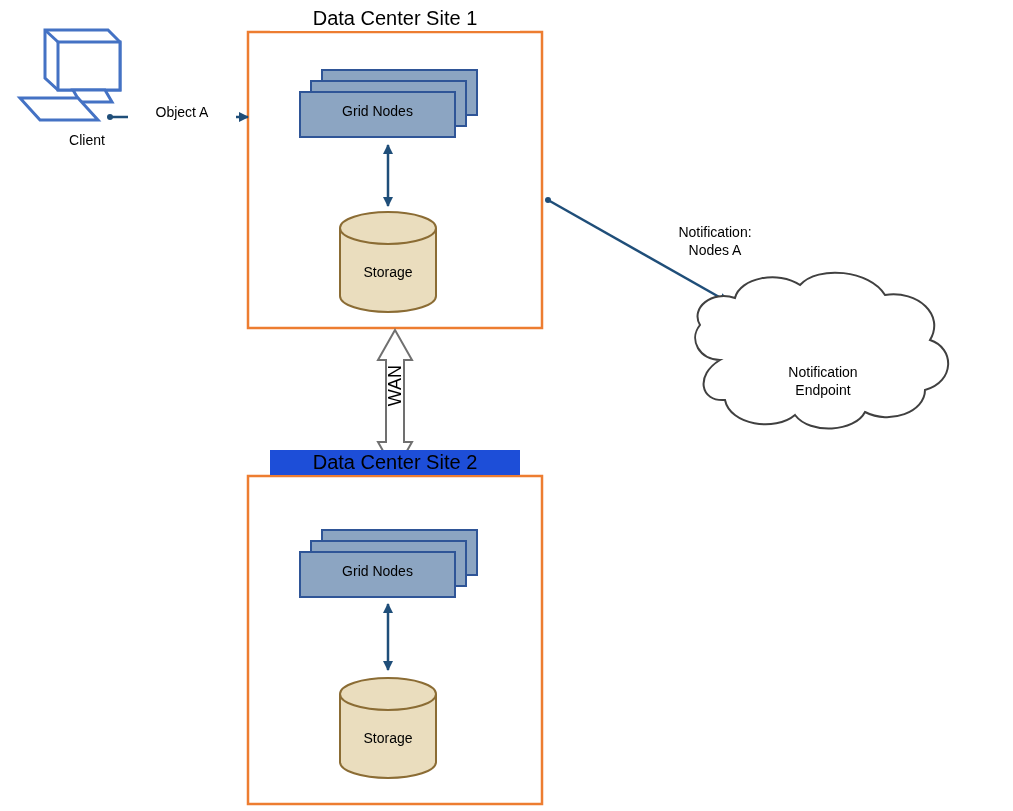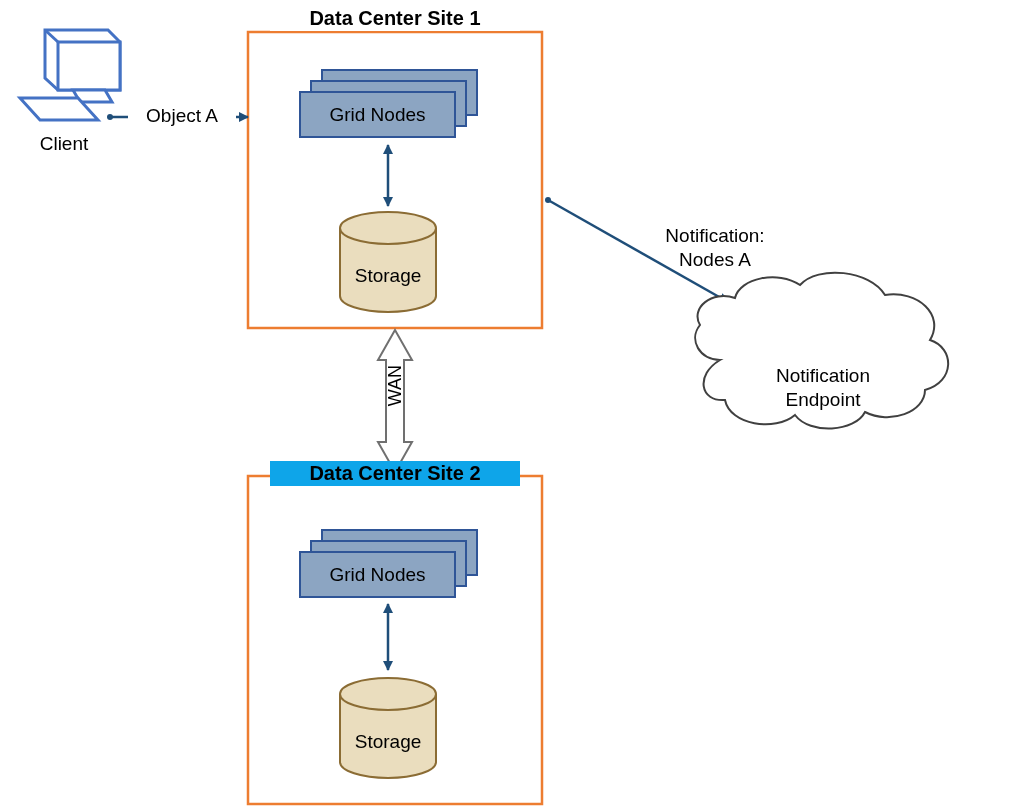--- a/index.html
+++ b/index.html
@@ -6,27 +6,27 @@
     margin: 0;
     padding: 0;
     width: 1013px;
     height: 811px;
     background: #ffffff;
     font-family: Arial, sans-serif;
     position: relative;
   }
   .label {
     position: absolute;
-    font-size: 19px;
+    font-size: 14px;
     color: #000;
     text-align: center;
     line-height: 1.25;
   }
   .title-label {
-    font-weight: bold;
+    font-weight: normal;
     font-size: 20px;
   }
   svg.canvas {
     position: absolute;
     left: 0;
     top: 0;
   }
 </style>
 </head>
 <body>
@@ -105,33 +105,33 @@
              C818,265 870,270 885,295
              C918,290 945,315 930,340
              C955,348 955,382 925,390
              C925,412 890,425 865,412
              C855,432 810,435 795,415
              C775,432 730,425 725,400
              C700,402 695,375 720,360 Z" fill="#ffffff" stroke="#404040" stroke-width="2"></path>
   </g>
 </svg>
 
-<div class="label" style="left:9px; top:132px; width:110px;">Client</div>
+<div class="label" style="left:32px; top:132px; width:110px;">Client</div>
 
 <div class="label" style="left:128px; top:104px; width:108px; background:#fff;">Object A</div>
 
 <div class="label title-label" style="left:270px; top:6px; width:250px; background:#fff;">Data Center Site 1</div>
 
 <div class="label" style="left:300px; top:103px; width:155px;">Grid Nodes</div>
 
 <div class="label" style="left:340px; top:264px; width:96px;">Storage</div>
 
 <div class="label" style="left:380px; top:380px; width:30px; transform: rotate(-90deg); font-size:18px;">WAN</div>
 
-<div class="label title-label" style="left:270px; top:450px; width:250px; background:#0ea5e9;margin-top:11px;">Data Center Site 2</div>
+<div class="label title-label" style="left:270px; top:450px; width:250px; background:#1d4ed8;">Data Center Site 2</div>
 
 <div class="label" style="left:300px; top:563px; width:155px;">Grid Nodes</div>
 
 <div class="label" style="left:340px; top:730px; width:96px;">Storage</div>
 
 <div class="label" style="left:640px; top:224px; width:150px; white-space:pre-line;">Notification:
 Nodes A</div>
 
 <div class="label" style="left:758px; top:328px; width:130px; white-space:pre-line;margin-top:36px;">Notification
 Endpoint</div>

